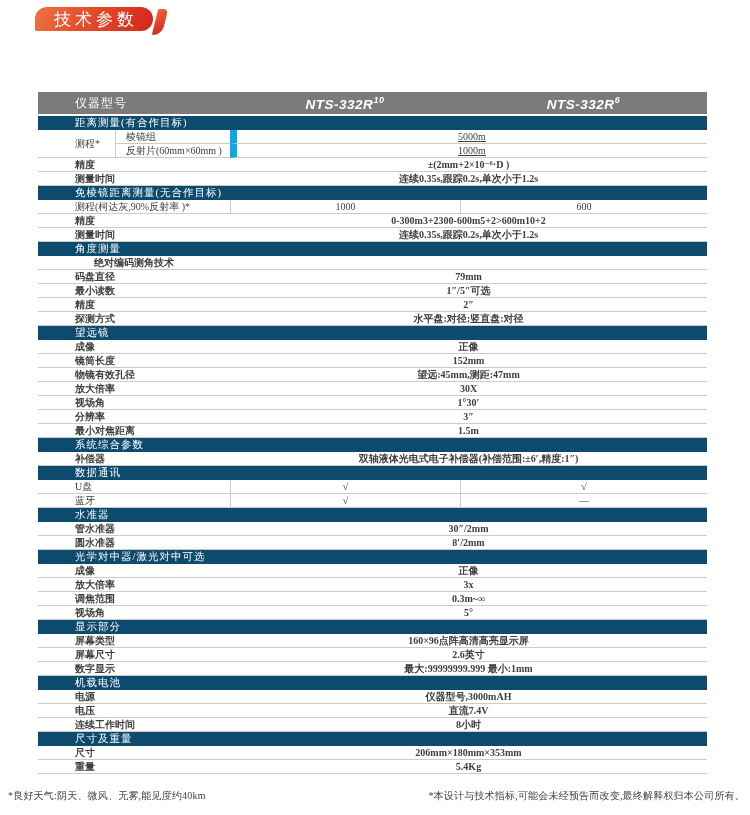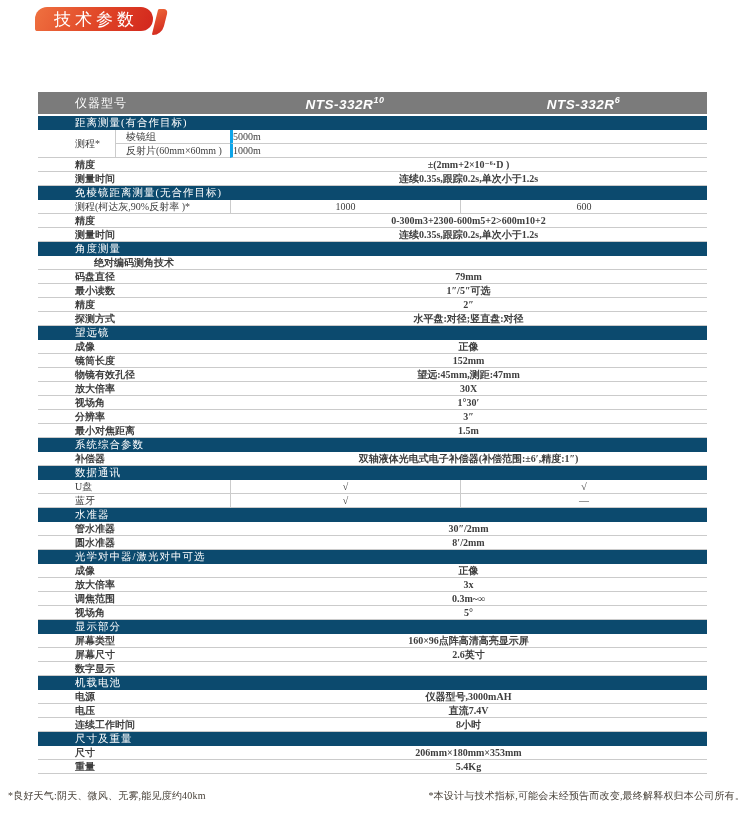--- a/index.html
+++ b/index.html
@@ -40,22 +40,22 @@
   .row-double .v1, .row-double .v2 { border-left:1px solid #cbcbcb;
     height:13px; line-height:13px; }
 
   .row-merged { display:grid; grid-template-columns:77px 115px 477px;
     grid-template-rows:14px 14px; background:#fff;
     font-size:10px; color:#3e3e3e; }
   .m-label { grid-row:1 / 3; display:flex; align-items:center; padding-left:37px;
     border-bottom:1px solid #cbcbcb; white-space:nowrap; }
   .m-sub { border-left:1px solid #cbcbcb; border-bottom:1px solid #cbcbcb;
     line-height:13px; padding-left:10px; white-space:nowrap; }
-  .m-val { border-left:3px solid #0ea5e9; border-bottom:1px solid #cbcbcb;
-    line-height:13px; text-align:left; white-space:nowrap; }
+  .m-val { border-left:7px solid #0ea5e9; border-bottom:1px solid #cbcbcb;
+    line-height:13px; text-align:center; white-space:nowrap;text-decoration:underline; }
 
   
   .footnote-left { position:absolute; left:8px; top:789px; font-size:10px;
     color:#474038; letter-spacing:.2px; }
   .footnote-right { position:absolute; right:5px; top:789px; font-size:10px;
     color:#474038; letter-spacing:.2px; }
 </style>
 </head>
 <body>
 
@@ -216,20 +216,21 @@
         <div class="row-single">
     <div class="row-label">屏幕类型</div>
     <div class="row-value">160×96点阵高清高亮显示屏</div>
   </div>
         <div class="row-single">
     <div class="row-label">屏幕尺寸</div>
     <div class="row-value">2.6英寸</div>
   </div>
         <div class="row-single">
     <div class="row-label">数字显示</div>
+    <div class="row-value">最大:99999999.999 最小:1mm</div>
   </div>
         <div class="row-section">
     <span>机载电池</span>
   </div>
         <div class="row-single">
     <div class="row-label">电源</div>
     <div class="row-value">仪器型号,3000mAH</div>
   </div>
         <div class="row-single">
     <div class="row-label">电压</div>

